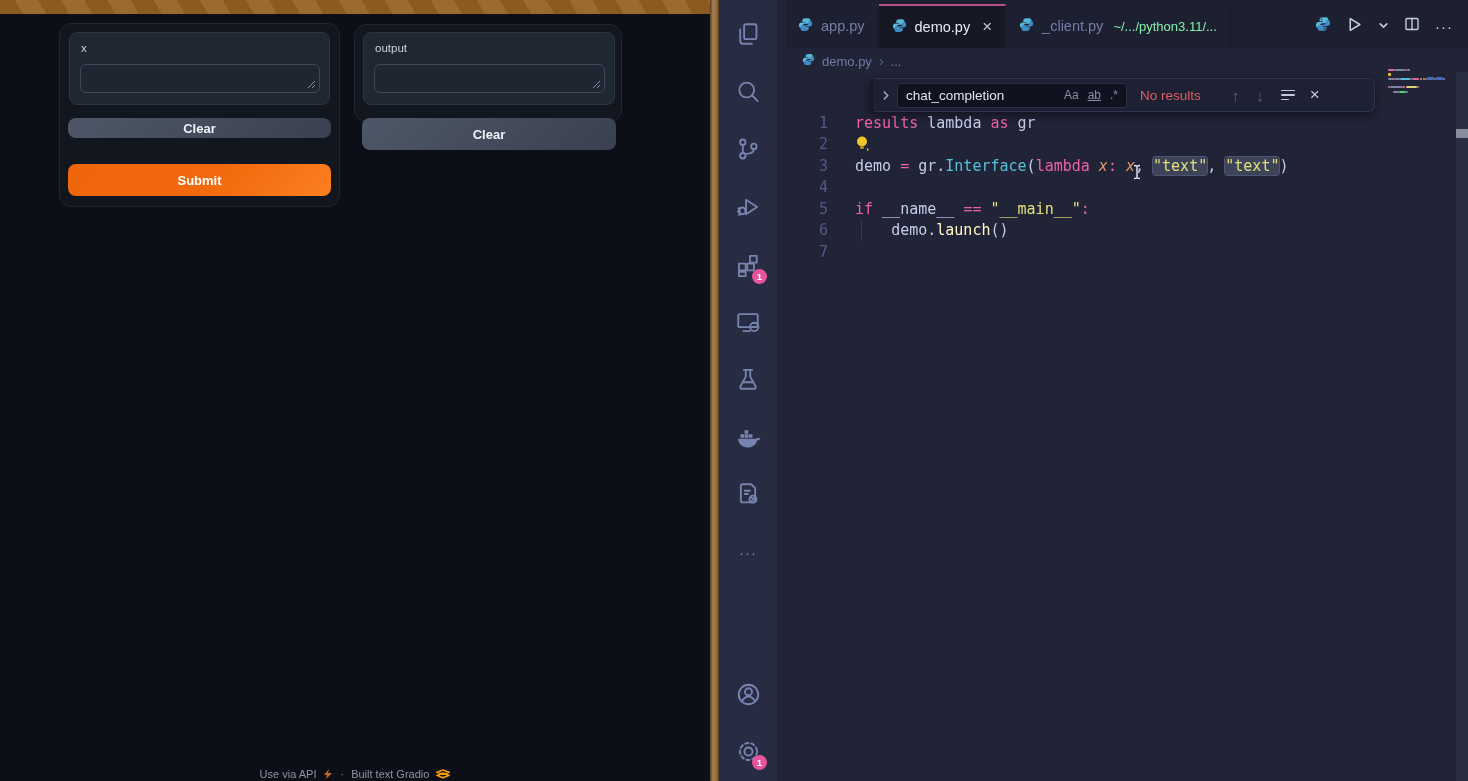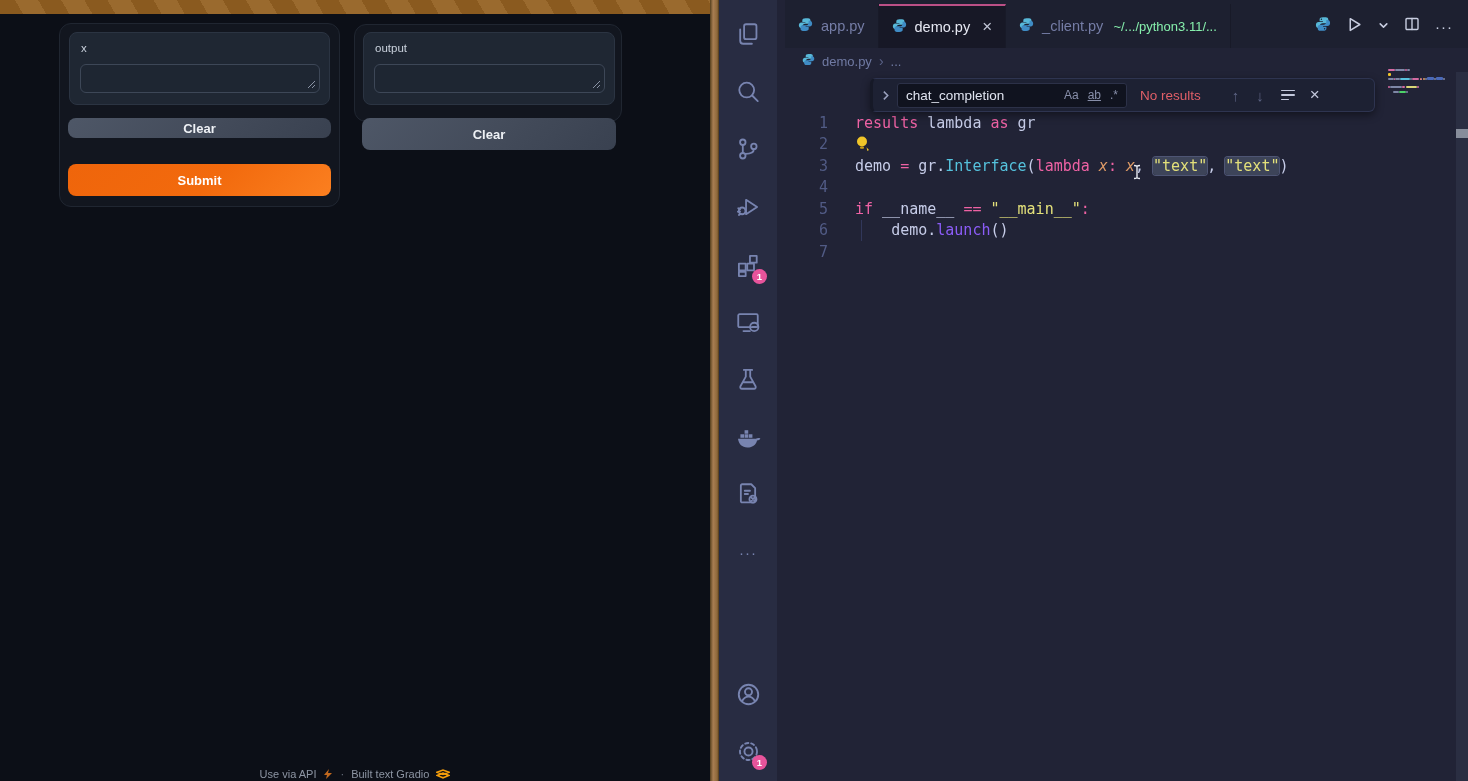--- a/index.html
+++ b/index.html
@@ -61,21 +61,21 @@
   #codearea { position:absolute; left:0; top:74px; right:0; bottom:0; font-family:"DejaVu Sans Mono",monospace; }
   #lines { position:absolute; left:0; top:38px; right:20px; }
   .line { display:flex; height:21.5px; align-items:center; font-size:15px; }
   .num { flex:0 0 51px; text-align:right; color:#515b85; }
   .txt { padding-left:27px; white-space:pre; color:#c6cce8; }
   .kw { color:#ee62a4; }
   .cy { color:#55c2dd; }
   .pa { color:#de9b66; font-style:italic; }
   .st { color:#e3e07a; }
   .sh { color:#e3e07a; background:#3d4459; border-radius:3px; box-shadow:0 0 0 1px #4e5574; }
-  .gr { color:#8b5cf6; }
+  .gr { color:#fef9c3; }
   #indent-guide { position:absolute; left:84px; width:1px; height:21px; background:#31375a; }
   #cursor-ibeam { position:absolute; }
 
   
   #find-widget { position:absolute; left:93px; top:78px; width:505px; height:34px; background:#1d2133;
     border:1px solid #2e3450; border-left:3px solid #161927; border-radius:6px; display:flex;
     align-items:center; box-shadow:0 3px 8px rgba(0,0,0,.45); z-index:5; }
   #find-chevron { width:24px; display:flex; justify-content:center; color:#9aa1bd; }
   #find-input { width:230px; height:25px; background:#10131f; border:1px solid #2c3148; border-radius:3px;
     display:flex; align-items:center; padding:0 8px; }

